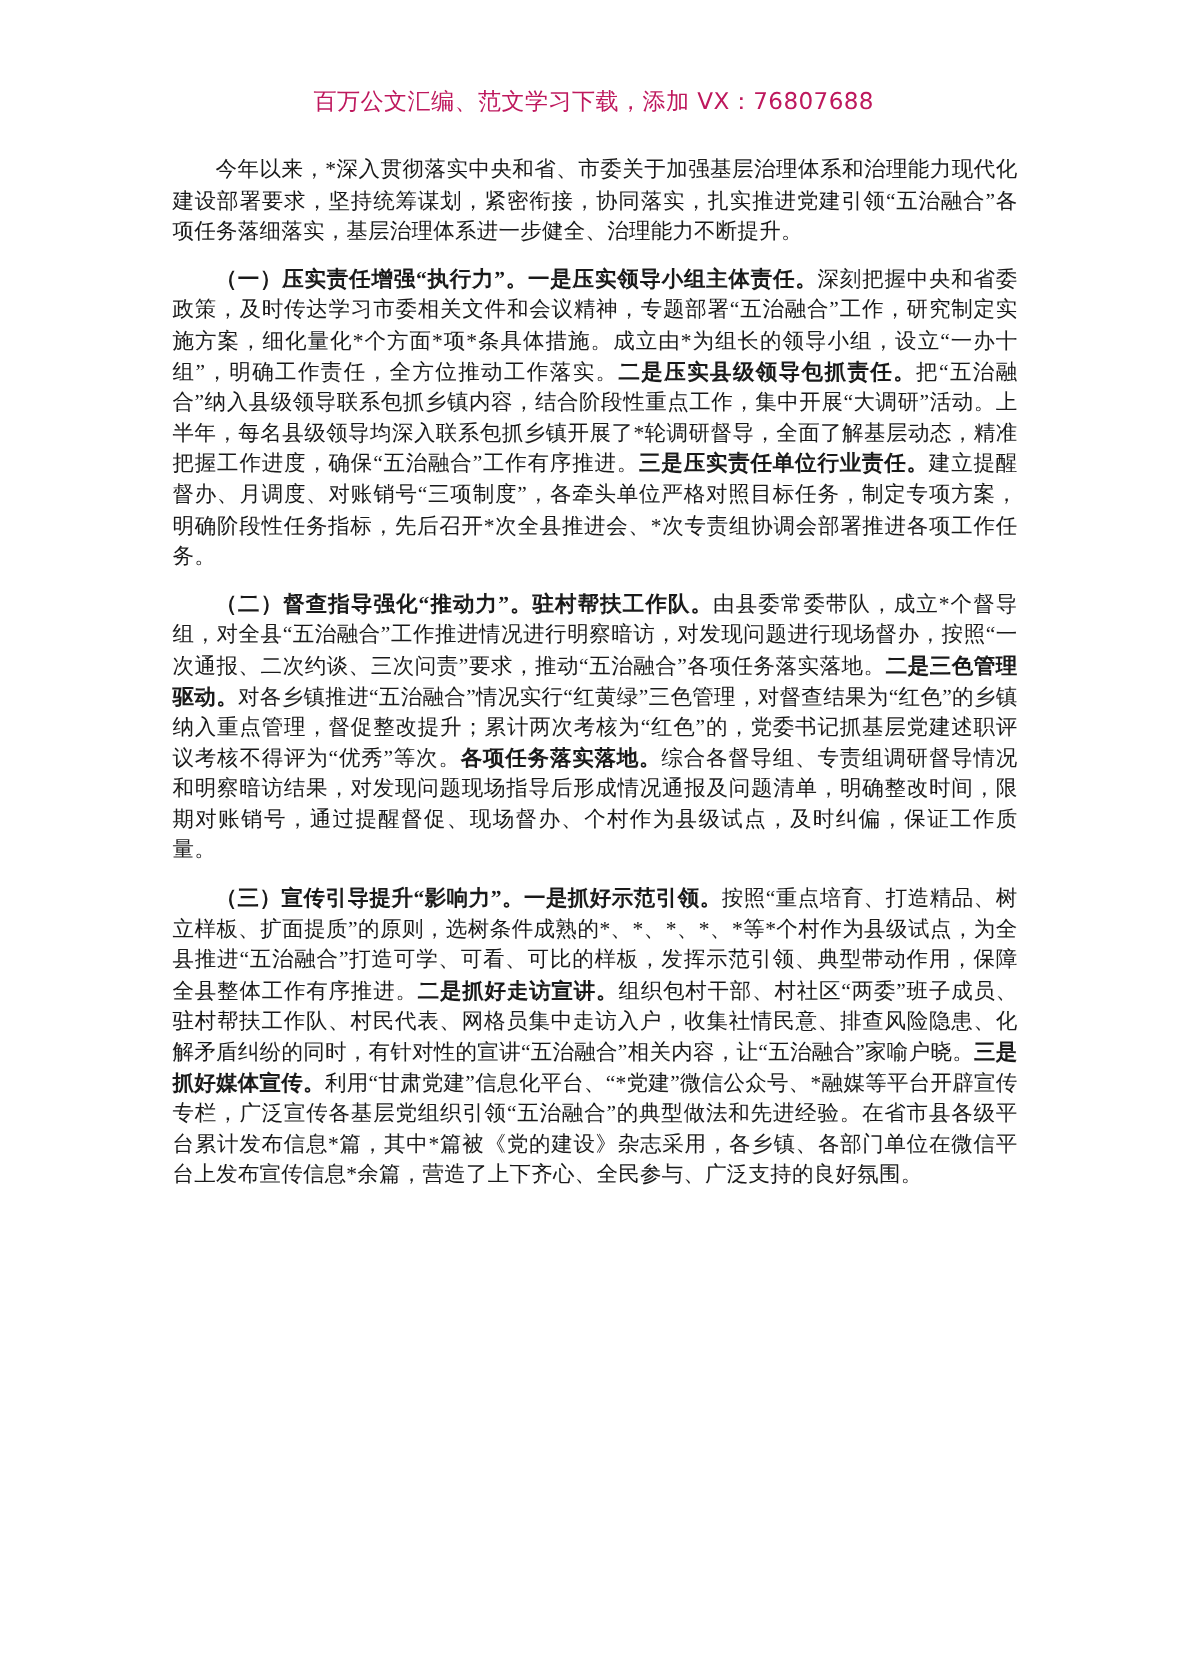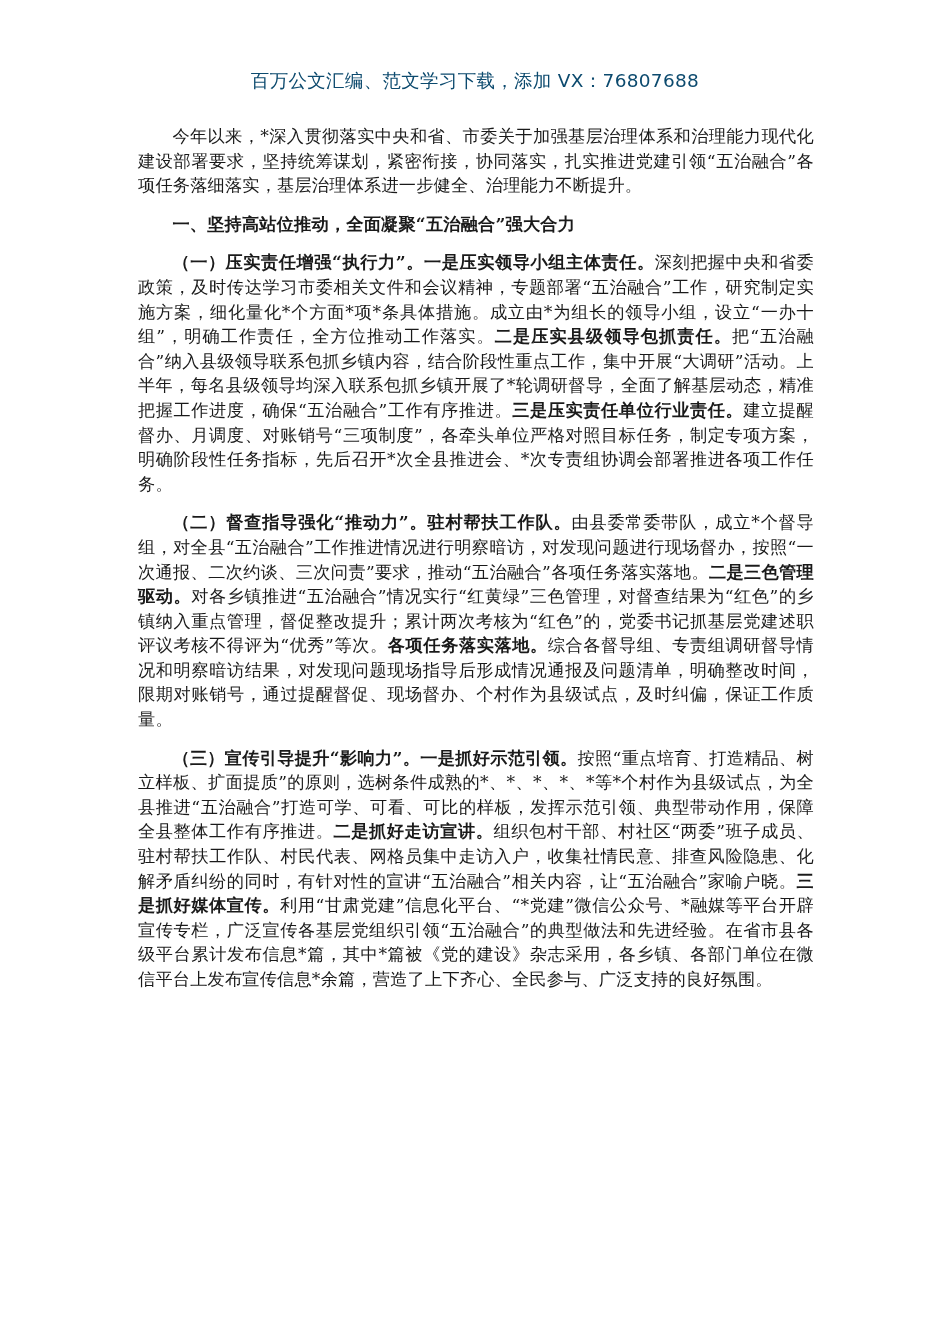--- a/index.html
+++ b/index.html
@@ -1,36 +1,35 @@
 <!DOCTYPE html>
 <html><head>
 <meta charset="utf-8">
 <style>
   html, body { margin:0; padding:0; background:#ffffff; }
   body { width:950px; height:1344px; position:relative; overflow:hidden;
          font-family:"DejaVu Serif","Liberation Serif",serif; color:#1a1a1a; }
   .banner { position:absolute; top:68px; left:0; width:950px; text-align:center;
             font-family:"DejaVu Sans","Liberation Sans",sans-serif;
-            font-size:18.5px; color:#0c4a6e; letter-spacing:0.3px; }
-  .page { position:absolute; left:138px; top:124px; width:676px; }
+            font-size:18.5px; color:#be185d; letter-spacing:0.3px; }
+  .page { position:absolute; left:138px; top:124px; width:676px;font-family:Liberation Serif, serif; }
   p { margin:0; font-size:17.2px; line-height:24.6px; text-indent:2em;
       text-align:justify; letter-spacing:0.2px; }
   p + p { margin-top:14px; }
   .h1 { font-weight:bold; }
   b { font-weight:bold; }
 </style>
 </head>
 <body>
 
 <div class="banner">百万公文汇编、范文学习下载，添加 VX：76807688</div>
 
 <div class="page">
   <p>今年以来，*深入贯彻落实中央和省、市委关于加强基层治理体系和治理能力现代化建设部署要求，坚持统筹谋划，紧密衔接，协同落实，扎实推进党建引领“五治融合”各项任务落细落实，基层治理体系进一步健全、治理能力不断提升。</p>
 
-  <p class="h1">一、坚持高站位推动，全面凝聚“五治融合”强大合力</p>
 
 
   <p>
     <b>（一）压实责任增强“执行力”。</b><b>一是压实领导小组主体责任。</b><span>深刻把握中央和省委政策，及时传达学习市委相关文件和会议精神，专题部署“五治融合”工作，研究制定实施方案，细化量化*个方面*项*条具体措施。成立由*为组长的领导小组，设立“一办十组”，明确工作责任，全方位推动工作落实。</span><b>二是压实县级领导包抓责任。</b><span>把“五治融合”纳入县级领导联系包抓乡镇内容，结合阶段性重点工作，集中开展“大调研”活动。上半年，每名县级领导均深入联系包抓乡镇开展了*轮调研督导，全面了解基层动态，精准把握工作进度，确保“五治融合”工作有序推进。</span><b>三是压实责任单位行业责任。</b><span>建立提醒督办、月调度、对账销号“三项制度”，各牵头单位严格对照目标任务，制定专项方案，明确阶段性任务指标，先后召开*次全县推进会、*次专责组协调会部署推进各项工作任务。</span>
   </p>
 
   <p>
     <b>（二）督查指导强化“推动力”。</b><b>驻村帮扶工作队。</b><span>由县委常委带队，成立*个督导组，对全县“五治融合”工作推进情况进行明察暗访，对发现问题进行现场督办，按照“一次通报、二次约谈、三次问责”要求，推动“五治融合”各项任务落实落地。</span><b>二是三色管理驱动。</b><span>对各乡镇推进“五治融合”情况实行“红黄绿”三色管理，对督查结果为“红色”的乡镇纳入重点管理，督促整改提升；累计两次考核为“红色”的，党委书记抓基层党建述职评议考核不得评为“优秀”等次。</span><b>各项任务落实落地。</b><span>综合各督导组、专责组调研督导情况和明察暗访结果，对发现问题现场指导后形成情况通报及问题清单，明确整改时间，限期对账销号，通过提醒督促、现场督办、个村作为县级试点，及时纠偏，保证工作质量。</span>
   </p>
 

